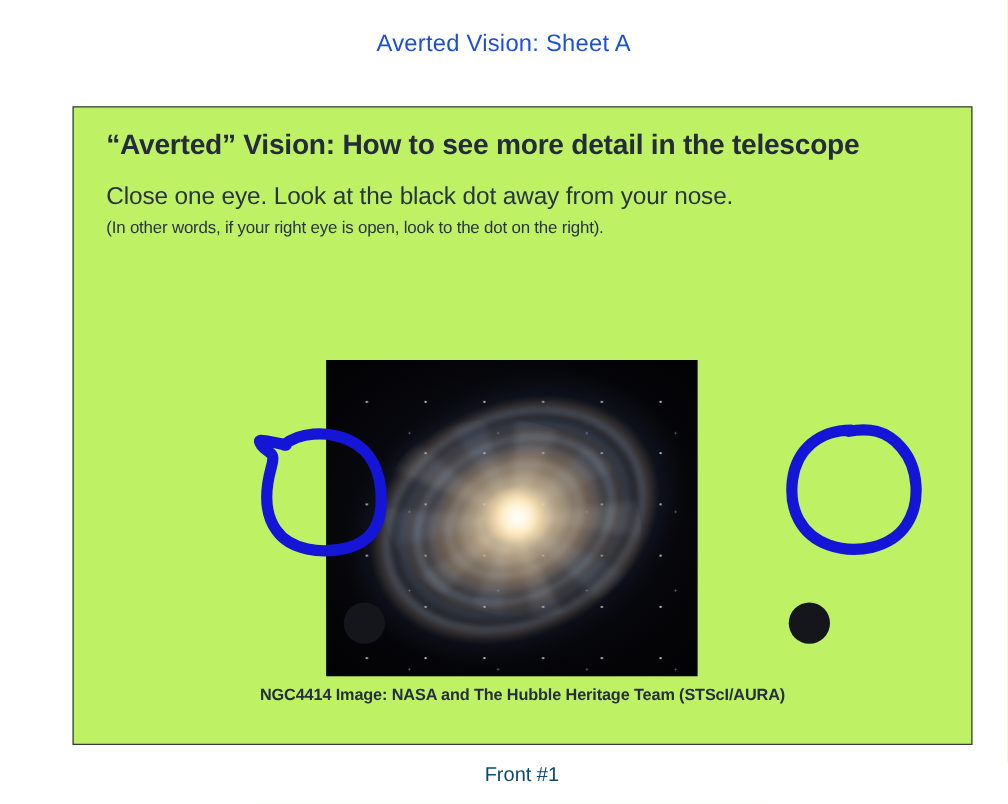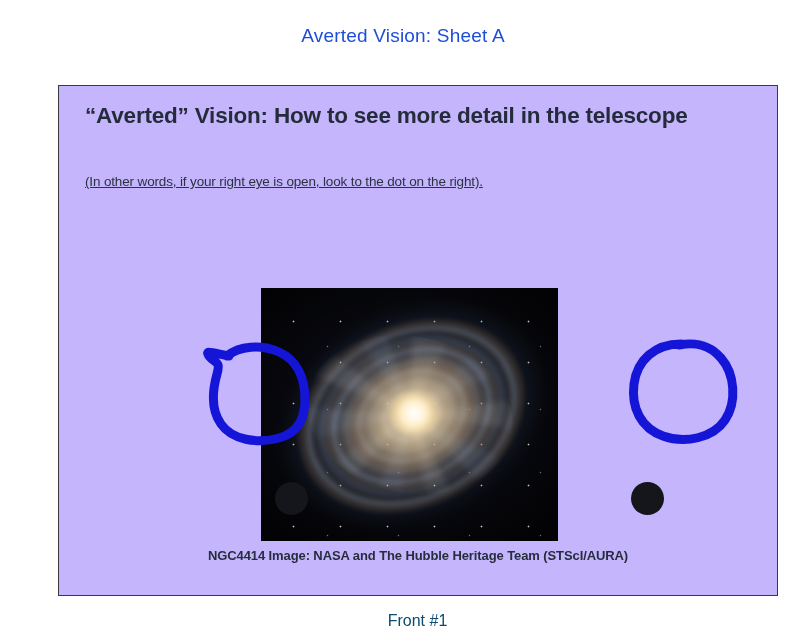--- a/index.html
+++ b/index.html
@@ -32,21 +32,21 @@
   }
 
   
   .card {
     position: absolute;
     left: 58px;
     top: 85px;
     width: 720px;
     height: 511px;
     border: 1.5px solid #3a3a3a;
-    background: #c4b5fd;
+    background: #bef264;
     box-sizing: border-box;
   }
 
   .heading {
     position: absolute;
     left: 26px;
     top: 17px;
     font-size: 22.5px;
     font-weight: 700;
     letter-spacing: -0.2px;
@@ -67,21 +67,20 @@
 
   .subnote {
     position: absolute;
     left: 26px;
     top: 88px;
     font-size: 13.5px;
     font-weight: 400;
     letter-spacing: -0.15px;
     color: #2a3340;
     white-space: nowrap;
-    text-decoration: underline;
   }
 
   .body-copy {
     position: absolute;
     left: 29px;
     top: 118px;
     width: 668px;
     font-size: 15.3px;
     line-height: 22.5px;
     letter-spacing: -0.15px;
@@ -254,20 +253,21 @@
 </style>
 </head>
 <body>
 
 <div class="page-title">Averted Vision: Sheet A</div>
 
 <div class="card">
 
   <div class="heading">“Averted” Vision: How to see more detail in the telescope</div>
 
+  <div class="subhead">Close one eye.  Look at the black dot away from your nose.</div>
 
   <div class="subnote">(In other words, if your right eye is open, look to the dot on the right).</div>
 
 
   <div class="photo">
     <div class="sky"></div>
     <div class="stars"></div>
     <div class="halo"></div>
     <div class="arms"></div>
     <div class="arms2"></div>

